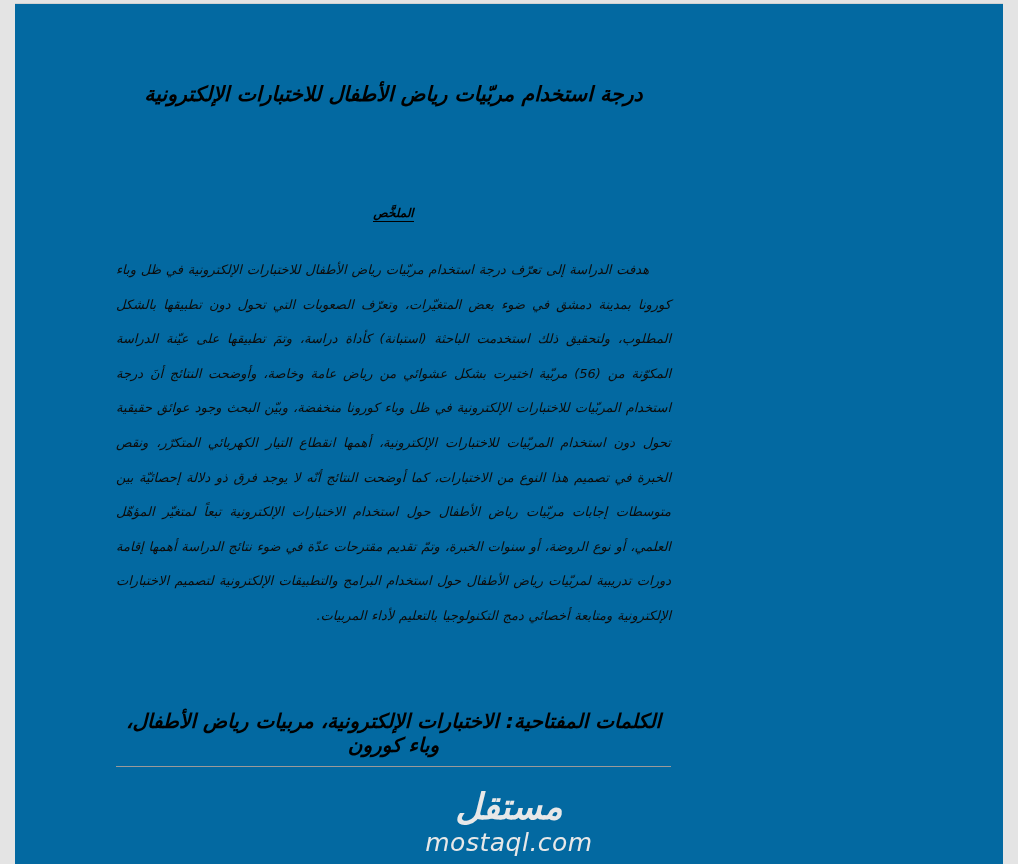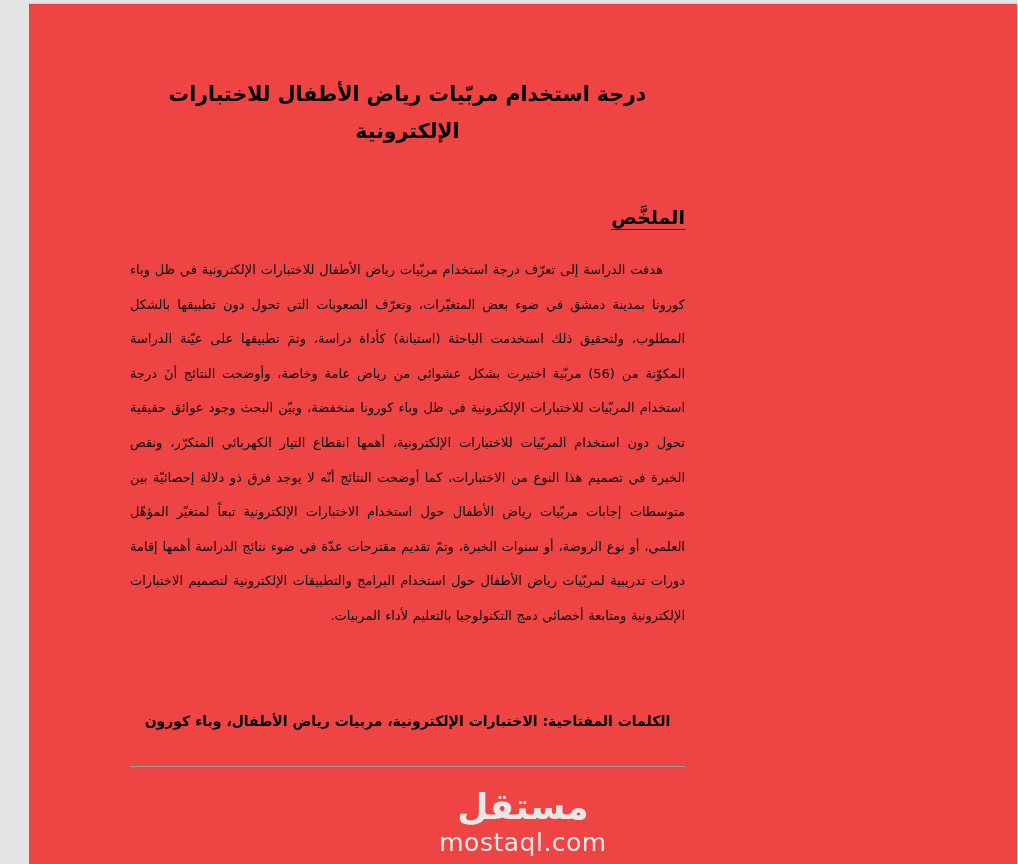--- a/index.html
+++ b/index.html
@@ -17,28 +17,29 @@
 
   
   .viewport {
     position: relative;
     width: 1018px;
     height: 864px;
     background: #e4e4e4;
   }
   .page-sheet {
     position: absolute;
-    left: 29px;
+    left: 15px;
     top: 3px;
     width: 988px;
     height: 861px;
-    background: #ef4444;
+    background: #0369a1;
     border-top: 1px solid #d2d2d2;
     box-sizing: border-box;
     overflow: hidden;
+    font-style: italic;
   }
 
   
   .doc-body {
     position: absolute;
     left: 101px;   
     top: 0;
     width: 555px;  
     height: 861px;
   }
@@ -59,22 +60,23 @@
   }
   .title-line-1 { display: block; text-align: center; }
   .title-line-2 { display: block; text-align: center; padding-right: 60px; }
 
   
   .abstract-heading {
     position: absolute;
     top: 202px;
     right: 0;
     width: 555px;
+    text-align: center;
     font-weight: bold;
-    font-size: 19px;
+    font-size: 12px;
     color: #000000;
     direction: rtl;
   }
   .abstract-heading span {
     display: inline-block;
     border-bottom: 1.4px solid #000;
     padding-bottom: 1px;
   }
 
   
@@ -94,21 +96,21 @@
   }
 
   
   .keywords {
     position: absolute;
     top: 705px;
     right: 0;
     width: 555px;
     direction: rtl;
     text-align: center;
-    font-size: 14px;
+    font-size: 20px;
     font-weight: bold;
     color: #000000;
     line-height: 24px;
   }
 
   
   .divider {
     position: absolute;
     top: 762px;
     right: 0;

